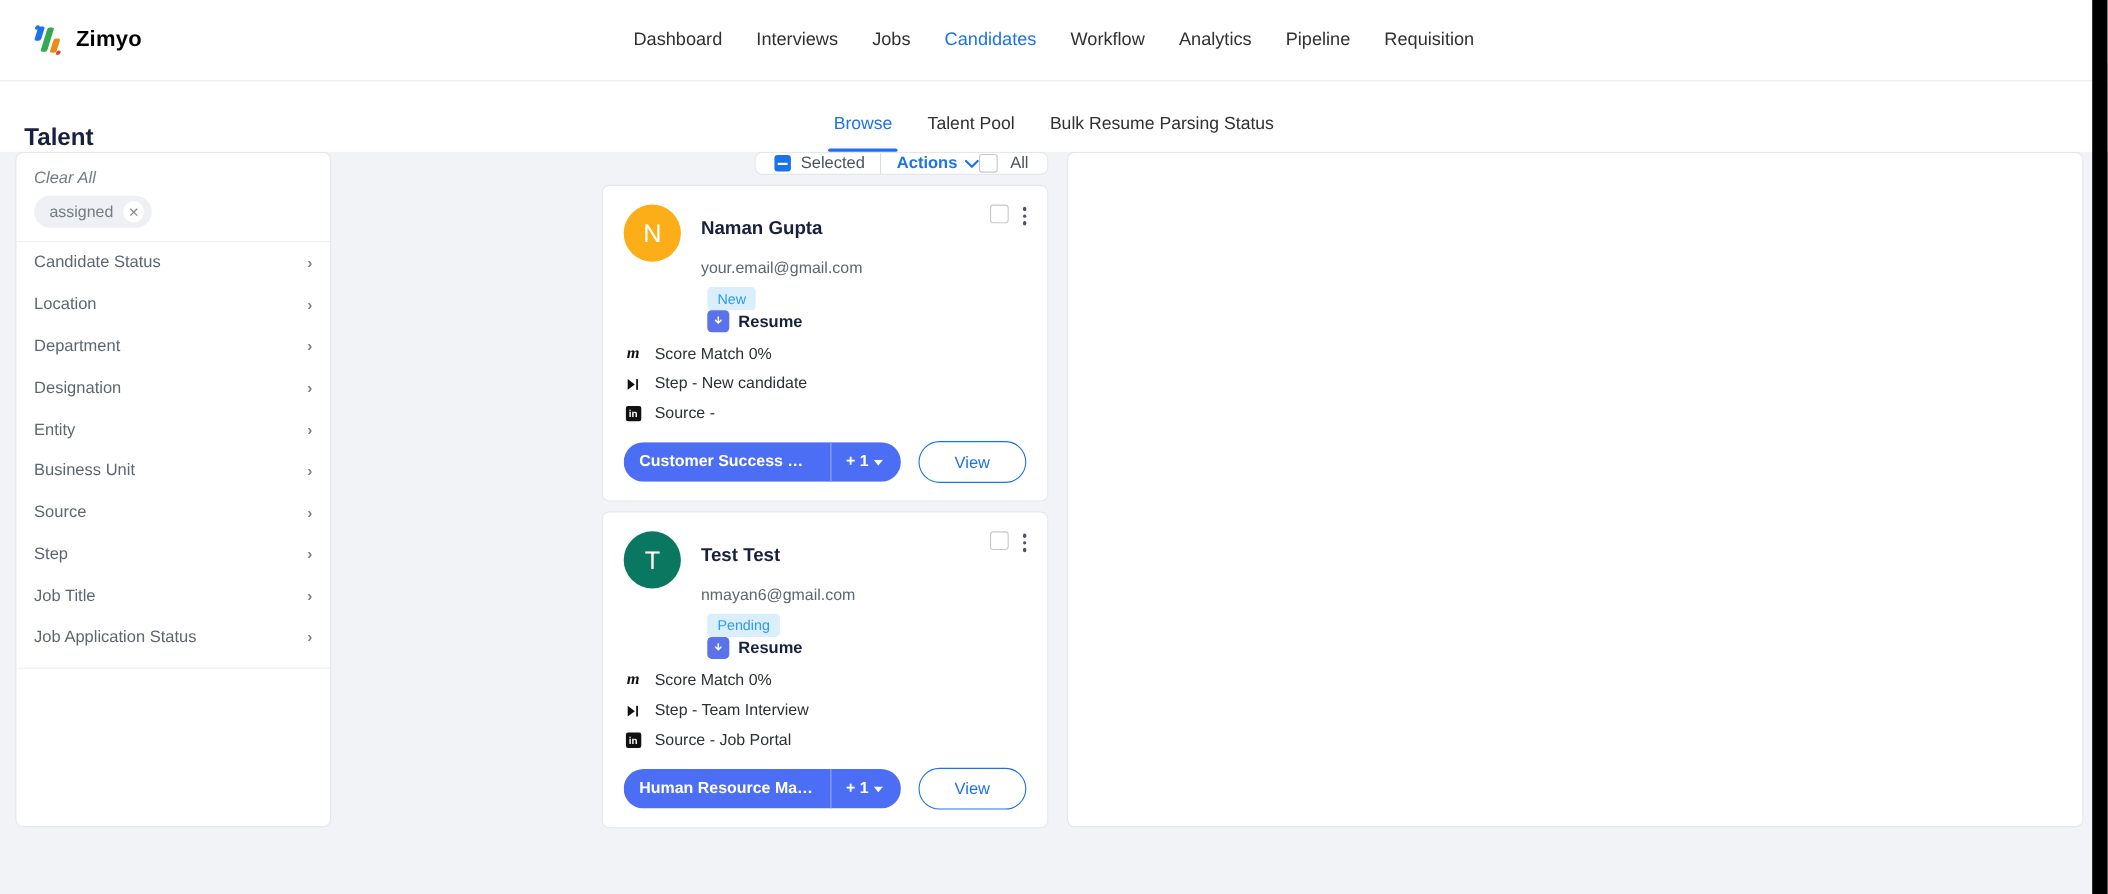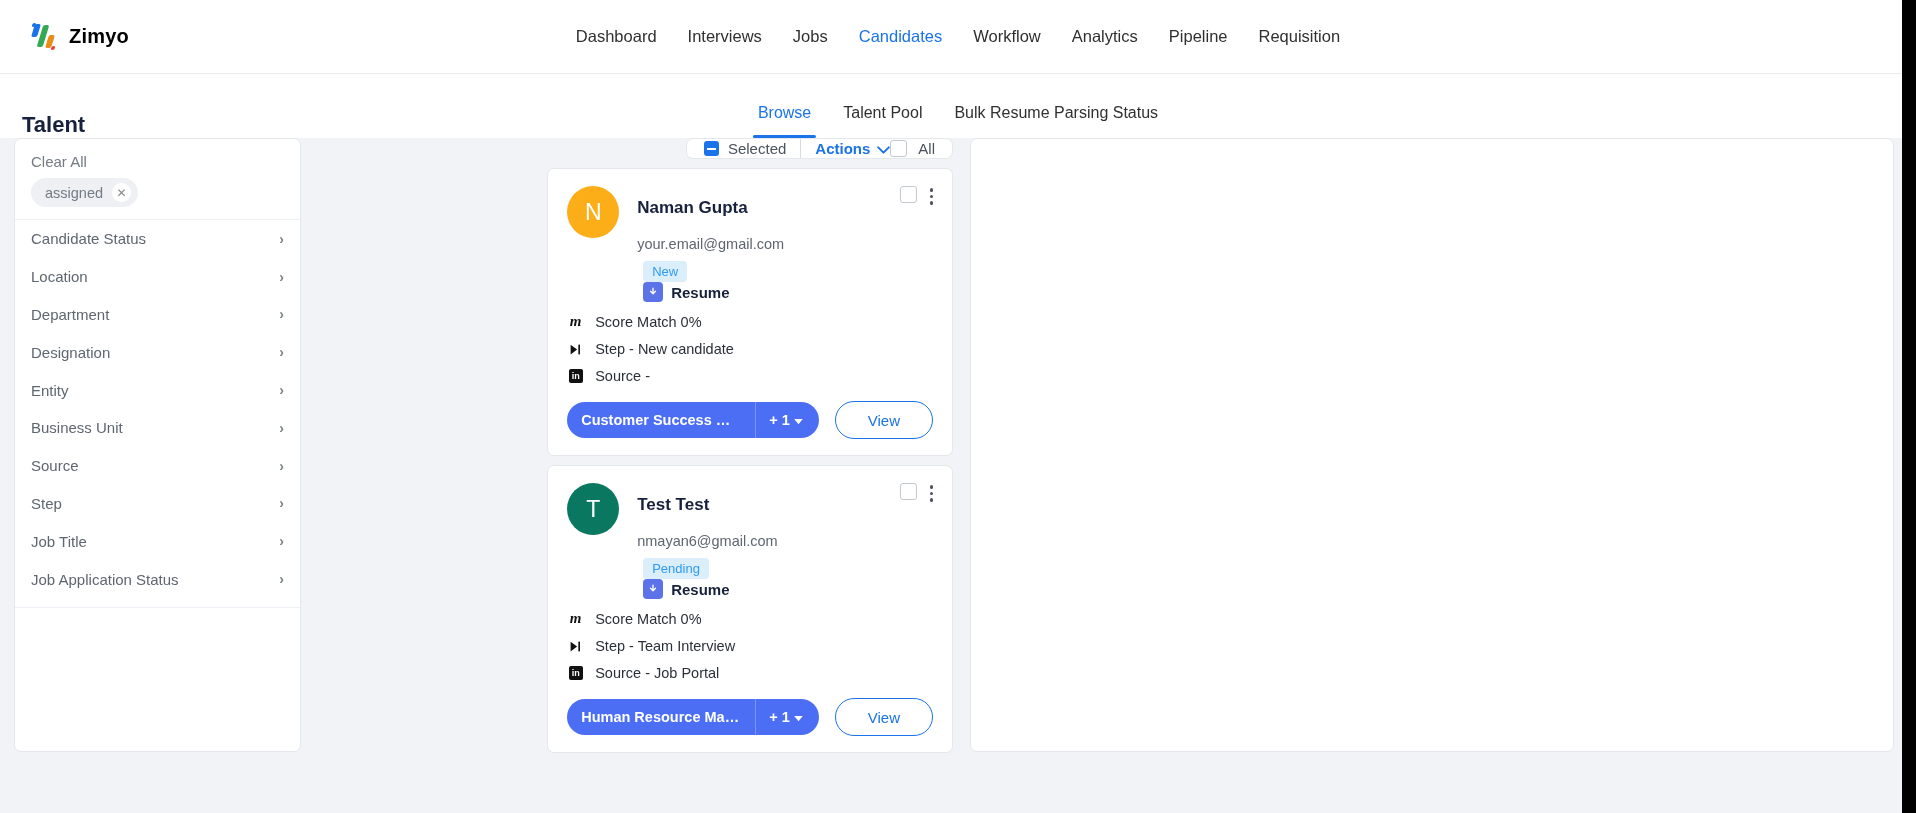--- a/index.html
+++ b/index.html
@@ -94,21 +94,21 @@
     display: flex; align-items: center; gap: 10px;
     height: 50px; padding: 0 16px; border-bottom: 1px solid #eceff3;
   }
   .search-row svg { flex: 0 0 auto; }
   .search-row input {
     border: none; outline: none; font-size: 15px; color: #444;
     font-family: inherit; width: 100%; background: transparent;
   }
   .search-row input::placeholder { color: #737b85; }
   .clear-all {
-    font-size: 15px; color: #737b85; padding: 14px 16px 8px 16px; cursor: pointer;
+    font-size: 15px; color: #737b85; padding: 14px 16px 8px 16px; cursor: pointer; font-style: italic;
   }
   .chips { padding: 0 16px 12px 16px; }
   .chip {
     display: inline-flex; align-items: center; gap: 9px;
     background: #eef0f3; border-radius: 15px;
     padding: 5px 7px 5px 14px; font-size: 14.5px; color: #737b85;
   }
   .chip-x {
     width: 19px; height: 19px; border-radius: 50%; background: #fff;
     display: flex; align-items: center; justify-content: center;

